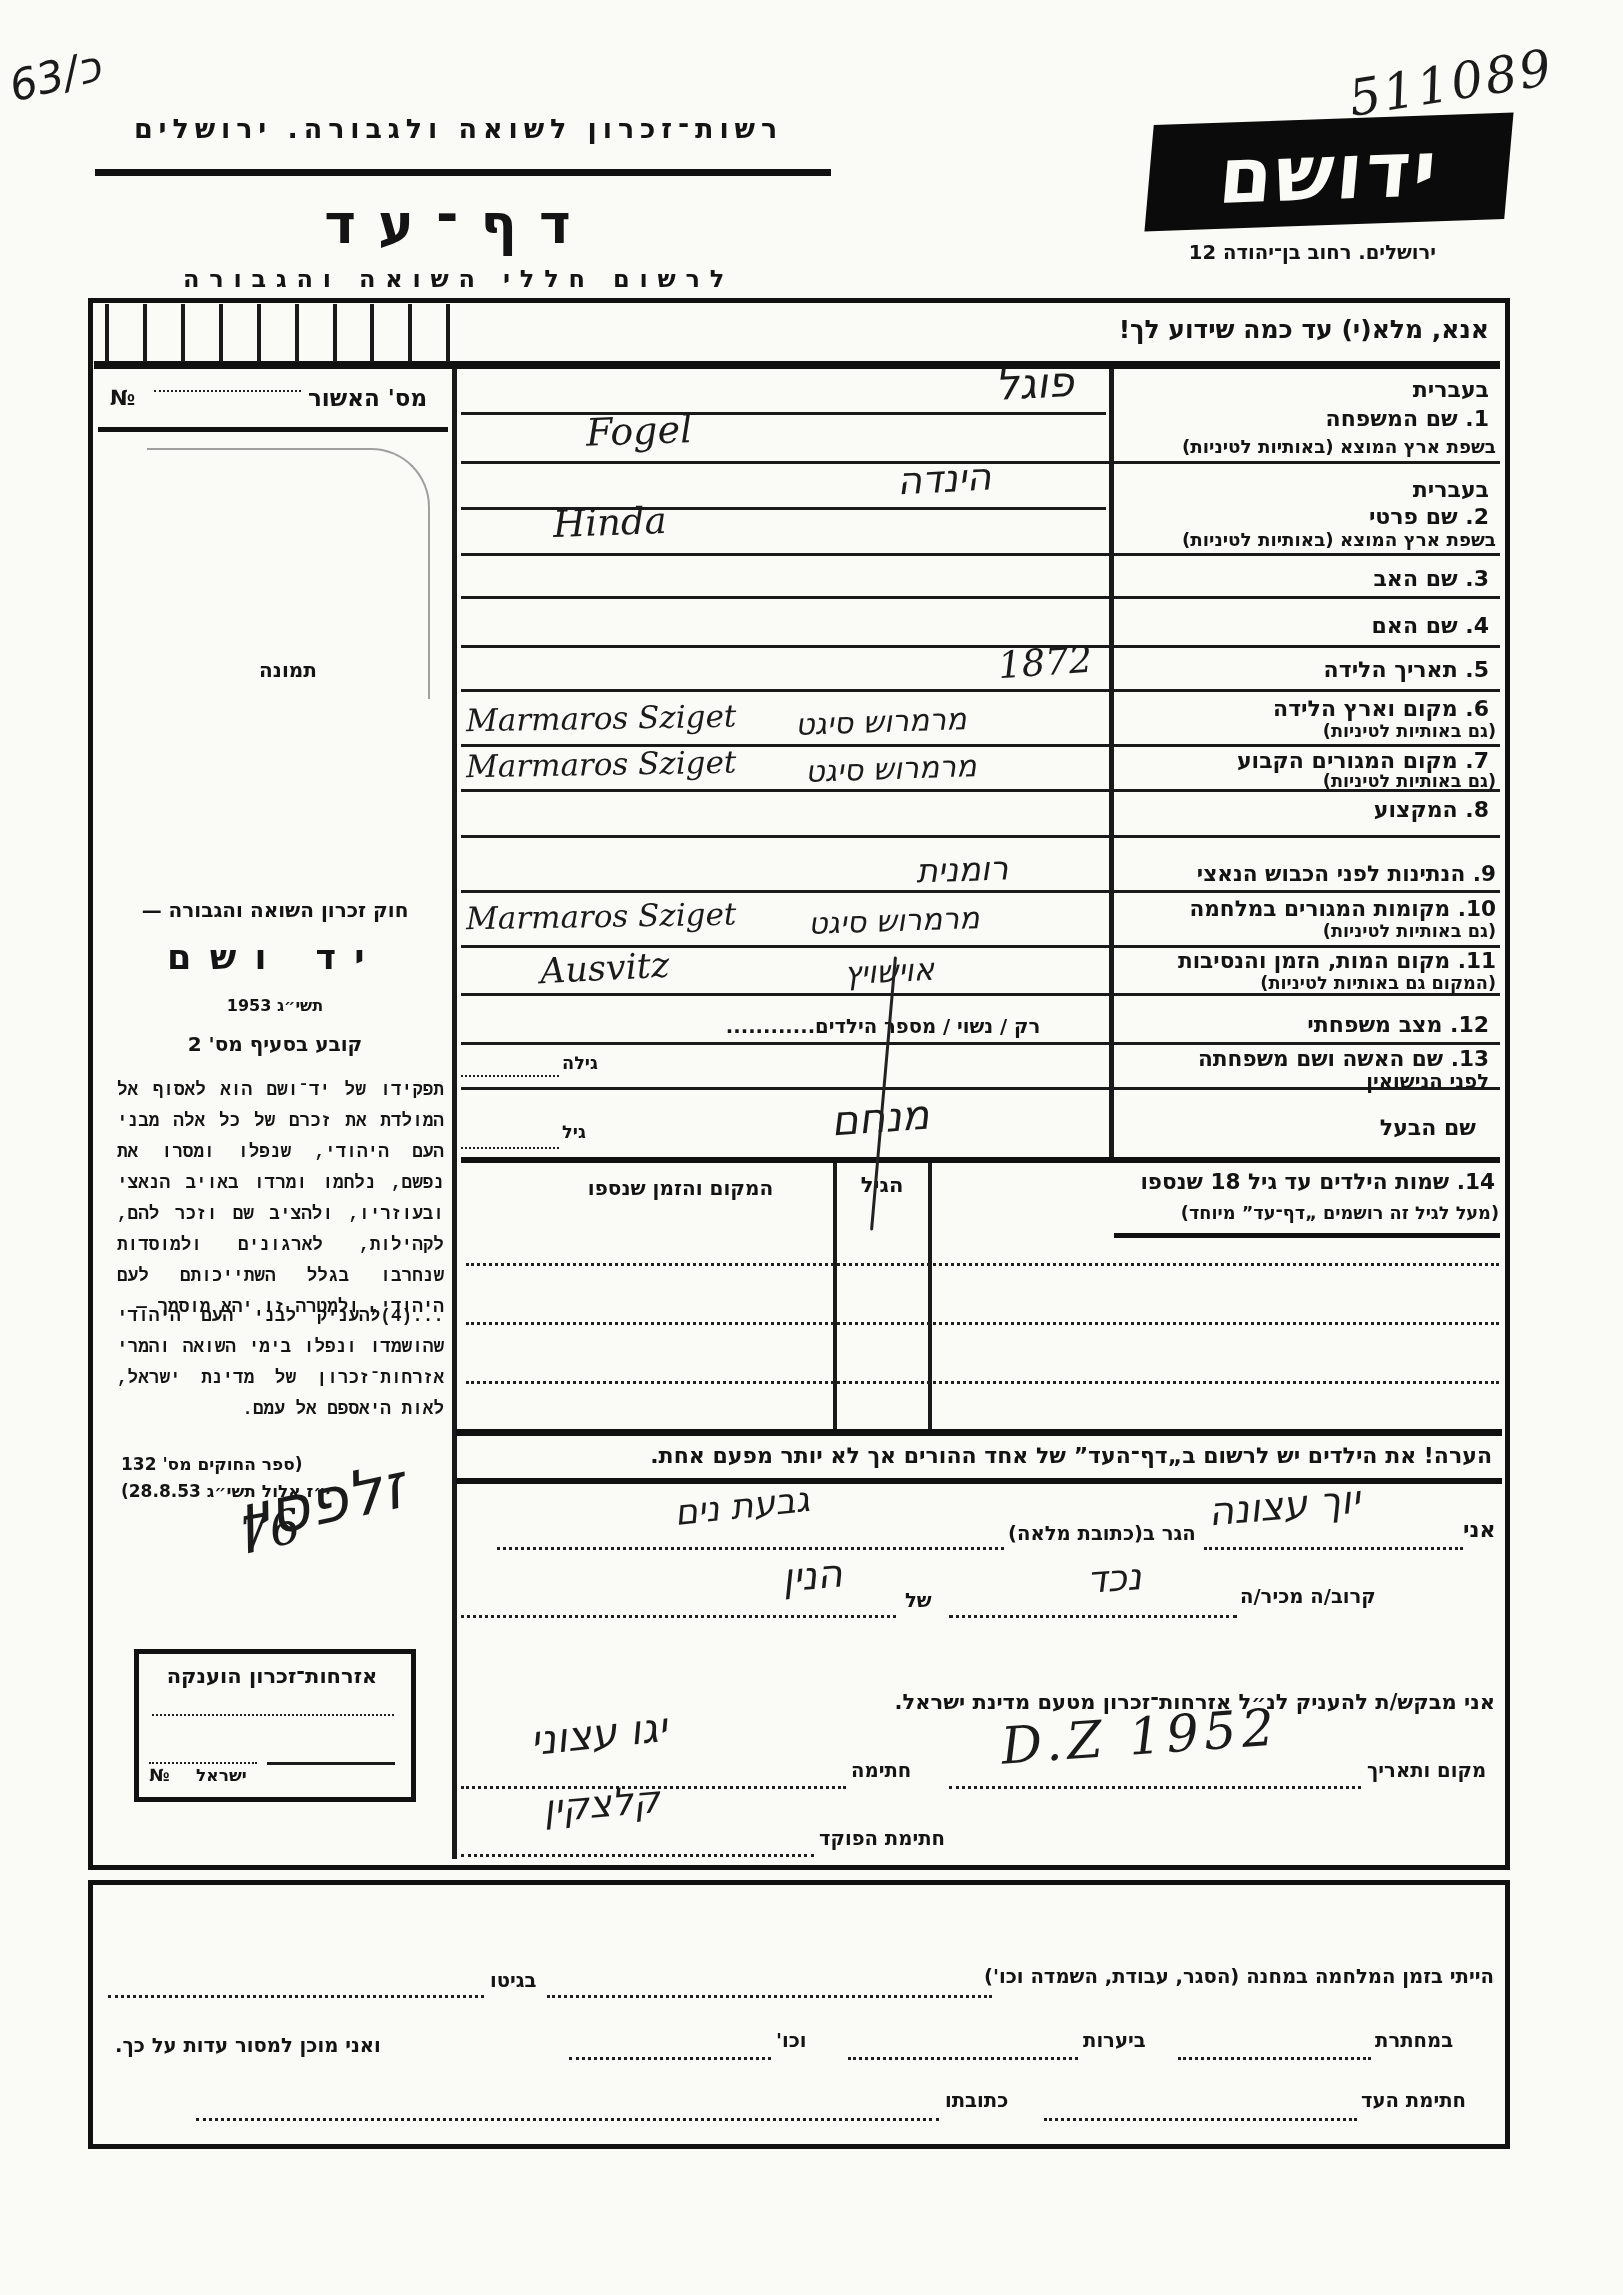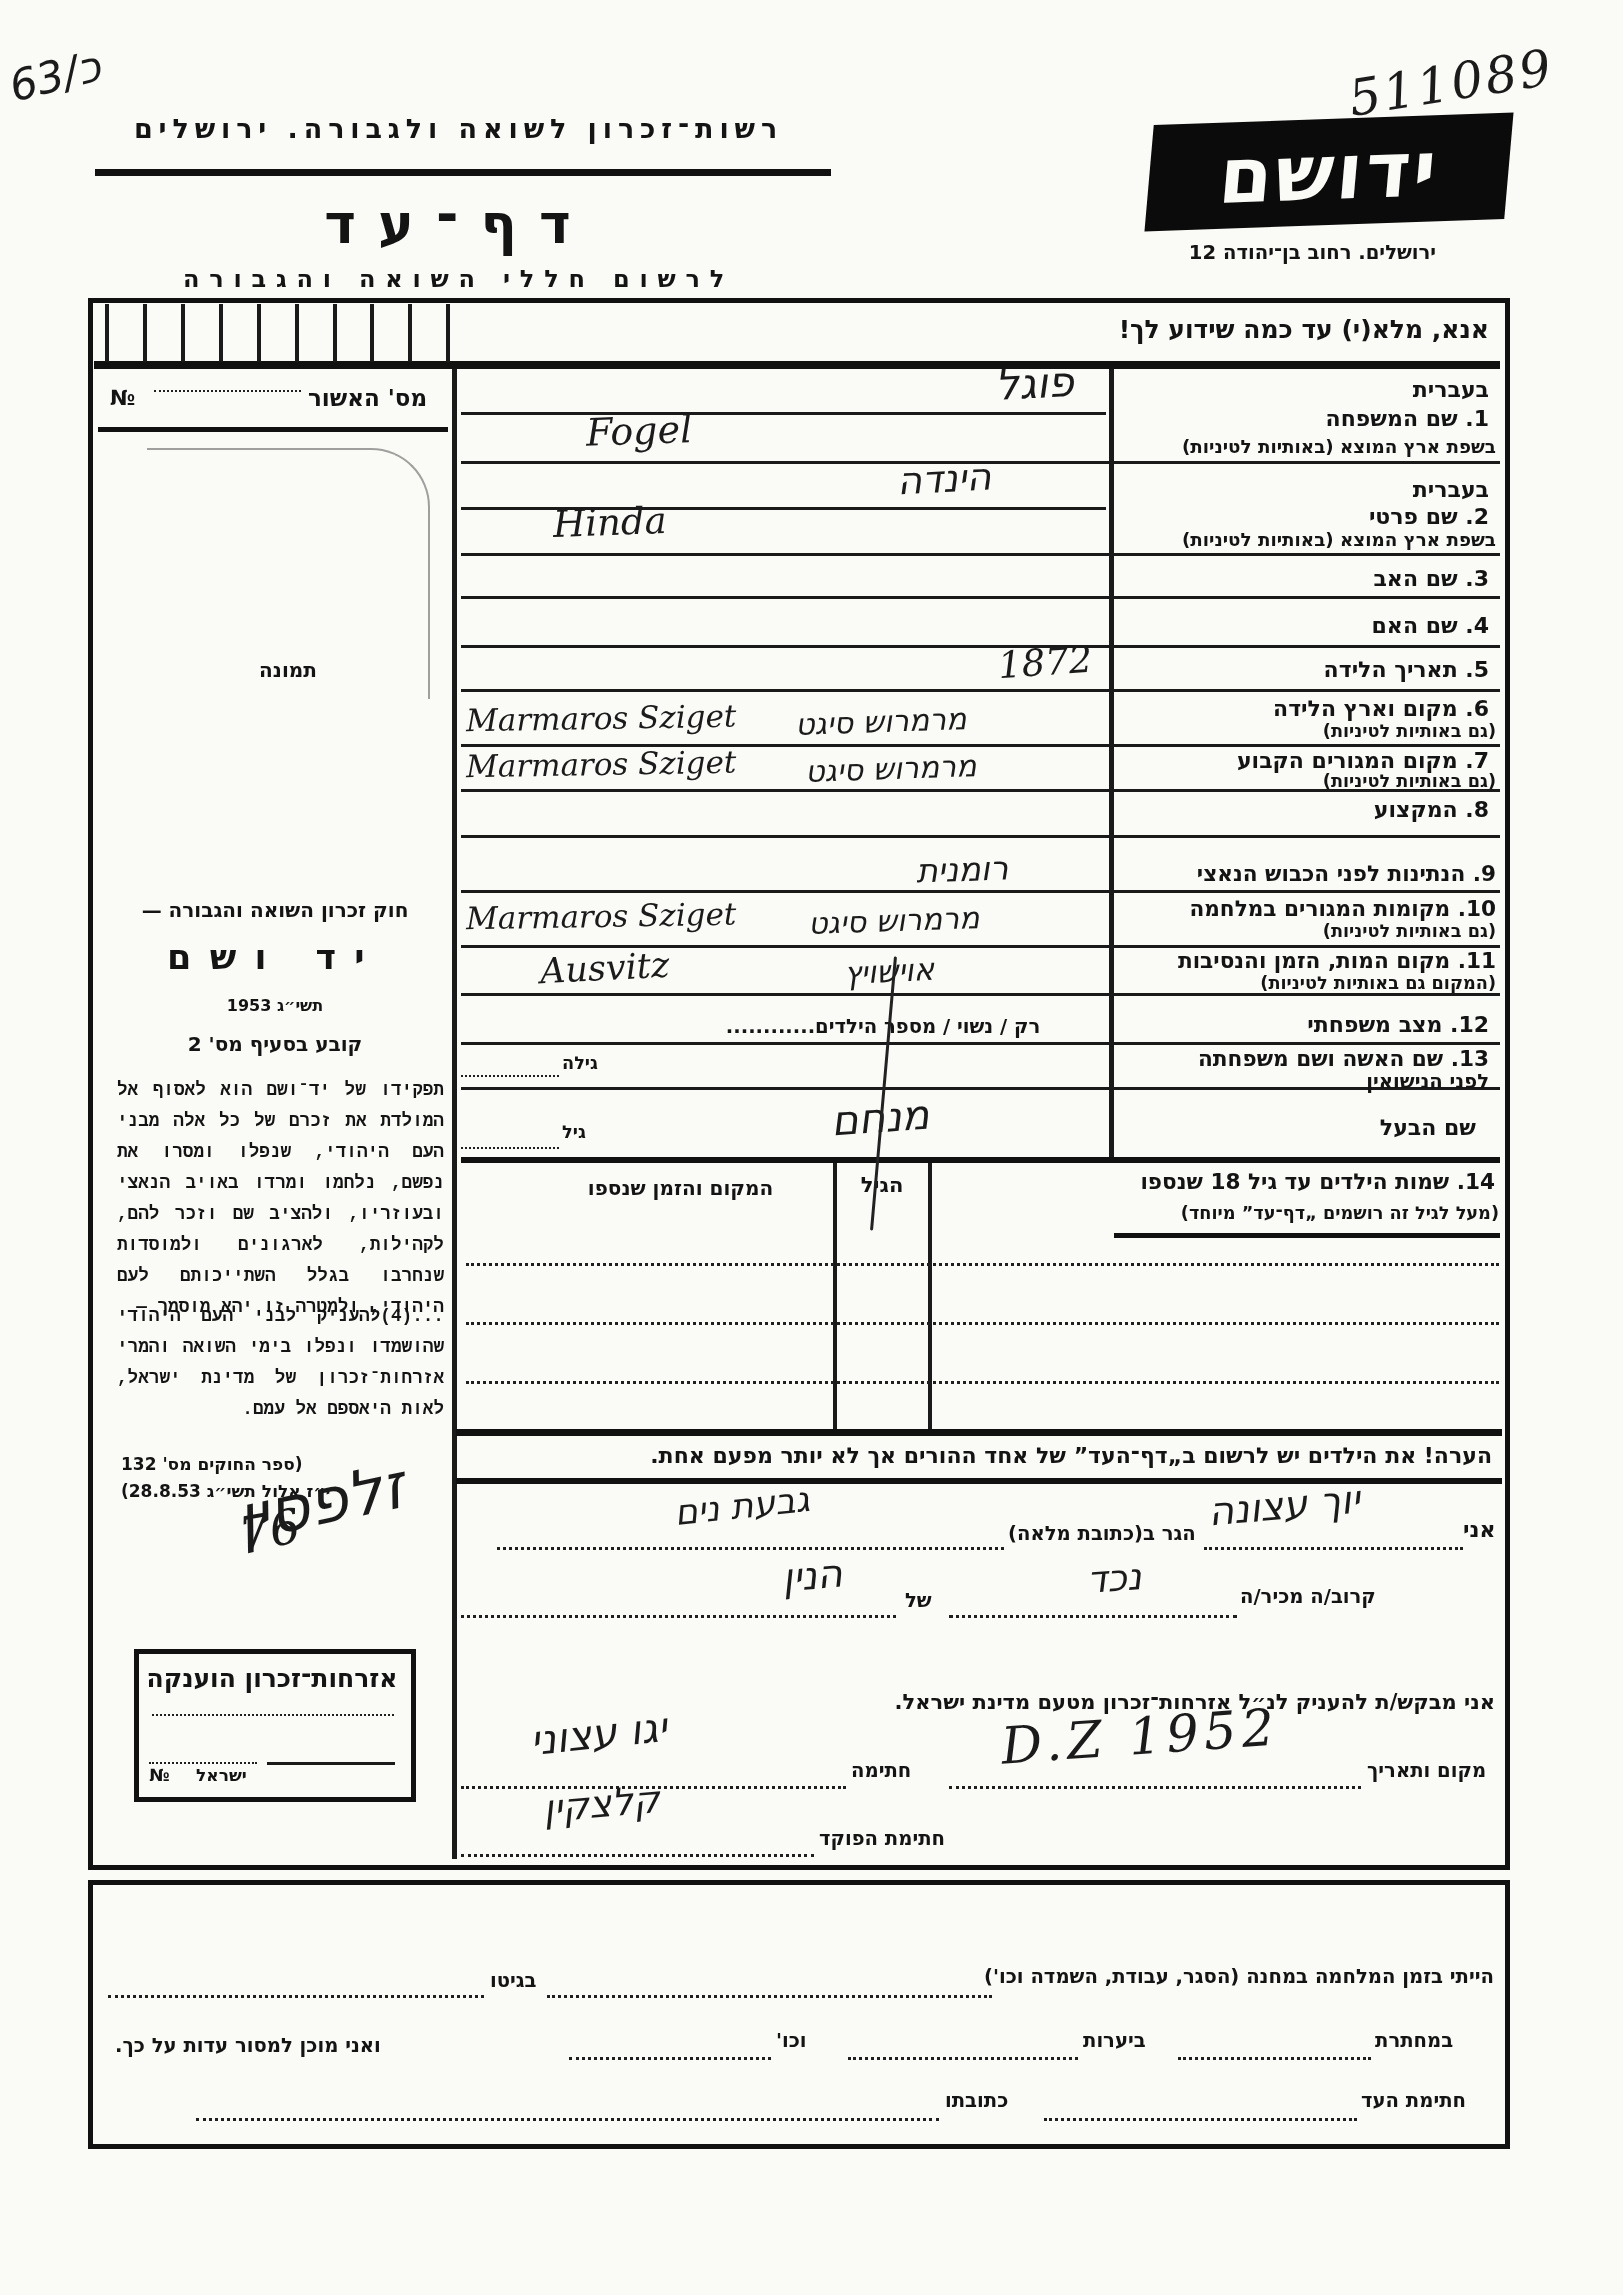--- a/index.html
+++ b/index.html
@@ -167,21 +167,21 @@
   <div class="abs b c" style="left:108px;top:937px;width:334px;font-size:35px;letter-spacing:18.3px;">יד ושם</div>
   <div class="abs b c" style="left:108px;top:996px;width:334px;font-size:16px;">תשי״ג 1953</div>
   <div class="abs b c" style="left:108px;top:1032px;width:334px;font-size:20px;">קובע בסעיף מס' 2</div>
   <div class="abs law serif" style="left:117px;top:1075px;width:327px;font-size:17.7px;">תפקידו של יד־ושם הוא לאסוף אל המולדת את זכרם של כל אלה מבני העם היהודי, שנפלו ומסרו את נפשם, נלחמו ומרדו באויב הנאצי ובעוזריו, ולהציב שם וזכר להם, לקהילות, לארגונים ולמוסדות שנחרבו בגלל השתייכותם לעם היהודי, ולמטרה זו יהא מוסמך —</div>
   <div class="abs law serif" style="left:117px;top:1301px;width:327px;font-size:17.7px;">‏...(4)להעניק לבני העם היהודי שהושמדו ונפלו בימי השואה והמרי אזרחות־זכרון של מדינת ישראל, לאות היאספם אל עמם.</div>
   <div class="abs b" style="left:121px;top:1454px;font-size:17px;">(ספר החוקים מס' 132</div>
   <div class="abs b" style="left:121px;top:1481px;font-size:17px;">י״ז אלול תשי״ג 28.8.53)</div>
   <div class="hwl" style="left:239px;top:1502px;font-size:48px;transform:rotate(-10deg);">76</div>
 
   <div class="abs" style="left:134px;top:1649px;width:272px;height:143px;border:5.2px solid #111;"></div>
-  <div class="abs b c" style="left:141px;top:1664px;width:262px;font-size:25px;">אזרחות־זכרון הוענקה</div>
+  <div class="abs b c" style="left:141px;top:1664px;width:262px;font-size:21px;">אזרחות־זכרון הוענקה</div>
   <div class="dl" style="left:152px;top:1714px;width:242px;border-bottom-width:2.6px;"></div>
   <div class="dl" style="left:149px;top:1762px;width:108px;border-bottom-width:2.6px;"></div>
   <div class="hl" style="left:267px;top:1762px;width:128px;height:2.6px;"></div>
   <div class="abs b" style="left:196px;top:1765px;font-size:17px;">ישראל</div>
   <div class="abs b" style="left:149px;top:1765px;font-size:17px;">№</div>
 
   <div class="abs b" style="left:1463px;top:1517px;font-size:22px;">אני</div>
   <div class="hw" style="left:1208px;top:1483px;font-size:39px;transform:rotate(-5deg);">יוך עצונה</div>
   <div class="abs b" style="left:1008px;top:1522px;font-size:19.6px;">הגר ב(כתובת מלאה)</div>
   <div class="dl" style="left:497px;top:1547px;width:507px;"></div>

